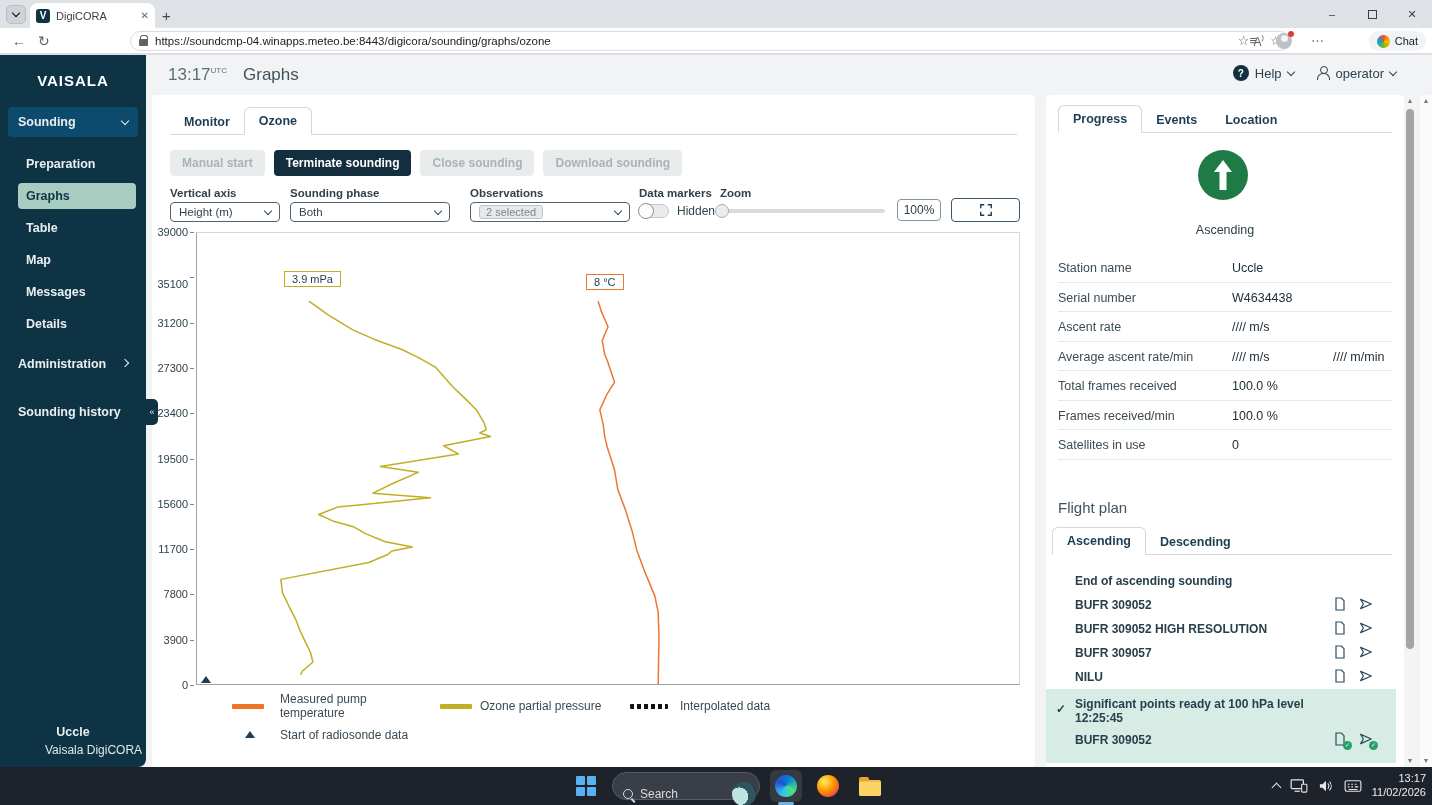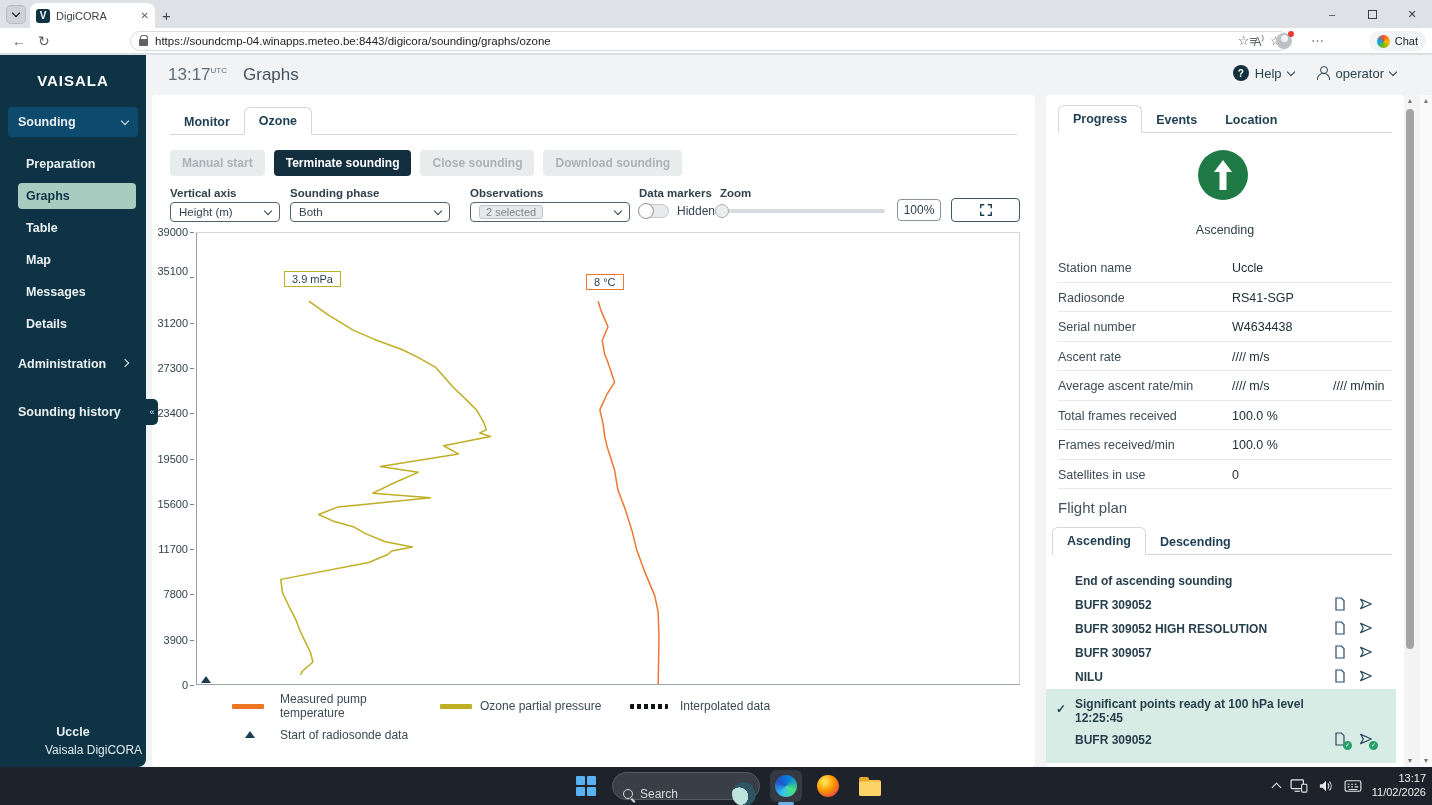--- a/index.html
+++ b/index.html
@@ -300,21 +300,21 @@
       <div class="zoom-val" style="left:745px;width:44px;">100%</div>
       <div class="fs-btn" style="left:799px;">
         <svg width="14" height="14" viewBox="0 0 16 16">
             <path d="M2 6V2h4M10 2h4v4M14 10v4h-4M6 14H2v-4" fill="none" stroke="#1c3d52" stroke-width="1.6"></path>
           </svg>
       </div>
 
       <div class="yticks" id="yticks">
           <div class="ytick" style="top: -6px;">39000</div>
           <div class="ytick-mark" style="top: 0px;"></div>
-          <div class="ytick" style="top: 33px; margin-left: 32px;">35100</div>
+          <div class="ytick" style="top: 46px; margin-left: 32px;">35100</div>
           <div class="ytick-mark" style="top: 45.3px;"></div>
           <div class="ytick" style="top: 84.6px;">31200</div>
           <div class="ytick-mark" style="top: 90.6px;"></div>
           <div class="ytick" style="top: 129.9px;">27300</div>
           <div class="ytick-mark" style="top: 135.9px;"></div>
           <div class="ytick" style="top: 175.2px;">23400</div>
           <div class="ytick-mark" style="top: 181.2px;"></div>
           <div class="ytick" style="top: 220.5px;">19500</div>
           <div class="ytick-mark" style="top: 226.5px;"></div>
           <div class="ytick" style="top: 265.8px;">15600</div>
@@ -359,24 +359,20 @@
         <span class="arrow-stem"></span>
       </div>
       <div class="status-label">Ascending</div>
 
       <div class="stats">
         <div class="stat-row">
             <span class="stat-label">Station name</span>
             <span class="stat-value">Uccle</span>
           </div>
         <div class="stat-row">
-            <span class="stat-label">Radiosonde</span>
-            <span class="stat-value">RS41-SGP</span>
-          </div>
-        <div class="stat-row">
             <span class="stat-label">Serial number</span>
             <span class="stat-value">W4634438</span>
           </div>
         <div class="stat-row">
             <span class="stat-label">Ascent rate</span>
             <span class="stat-value">//// m/s</span>
           </div>
         <div class="stat-row">
             <span class="stat-label">Average ascent rate/min</span>
             <span class="stat-value">//// m/s</span>

